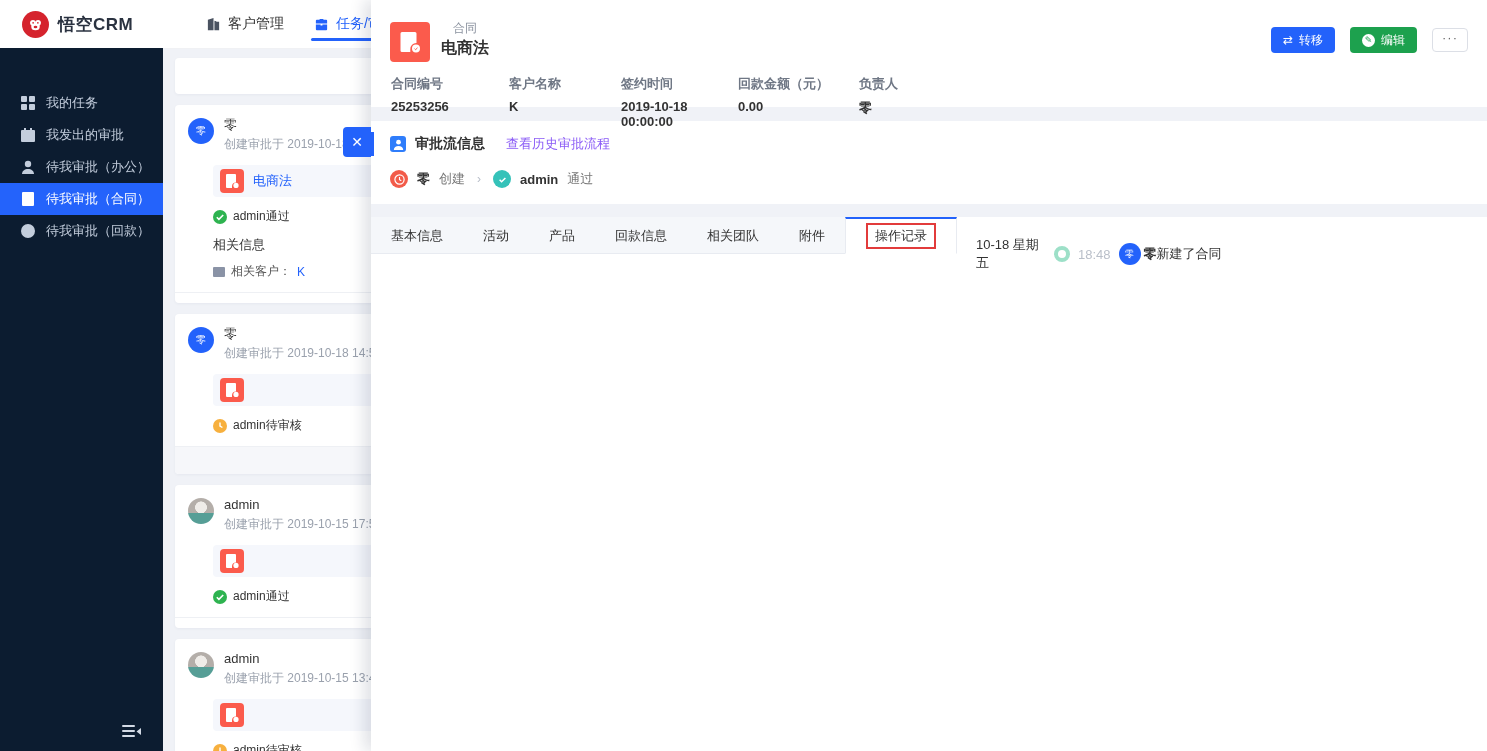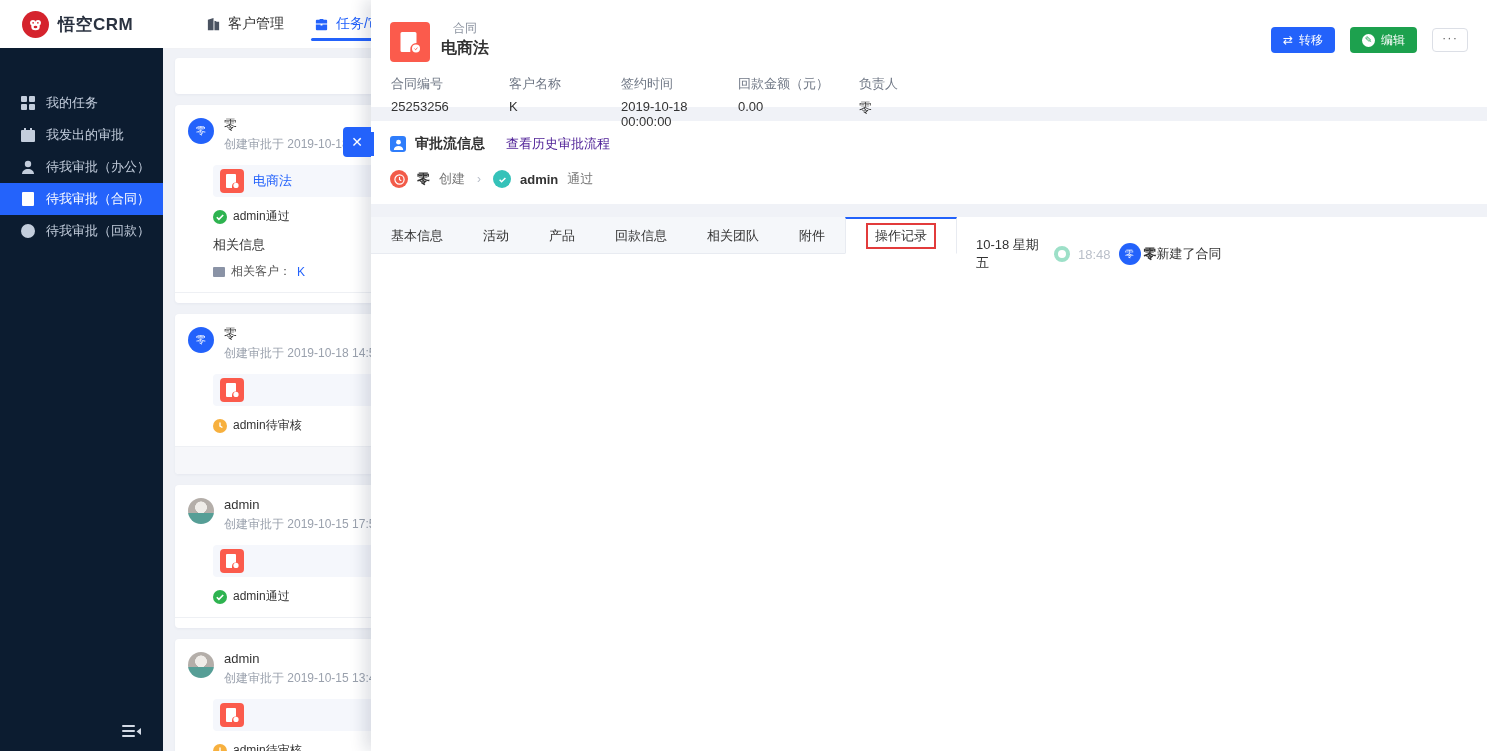--- a/index.html
+++ b/index.html
@@ -65,21 +65,21 @@
              color:#fff;border:none;border-radius:4px 0 0 4px;font-size:14px;cursor:pointer;
              display:flex;align-items:center;justify-content:center;padding:0;}
   .dp-header{background:#fff;height:107px;box-sizing:border-box;position:relative;
              padding:22px 20px 0 19px;flex:none;}
   .dp-title-row{display:flex;gap:11px;}
   .big-doc{width:40px;height:40px;background:#fb5b4c;border-radius:4px;color:#fff;flex:none;
            display:flex;align-items:center;justify-content:center;}
   .big-doc svg{width:22px;height:22px;}
   .type-label{font-size:12px;color:#8a919e;line-height:13px;text-align:center;}
   .dp-title{font-size:16px;font-weight:bold;color:#333;margin-top:3px;}
-  .fields{display:flex;margin-top:13px;margin-left:1px;}
+  .fields{display:flex;margin-top:13px;margin-left:1px;font-weight:bold;}
   .field{box-sizing:border-box;}
   .field:nth-child(1){width:118px;}
   .field:nth-child(2){width:112px;}
   .field:nth-child(3){width:117px;}
   .field:nth-child(4){width:121px;}
   .field:nth-child(5){width:126px;}
   .f-label{font-size:13px;color:#6f7785;}
   .f-value{font-size:13px;color:#333;margin-top:6px;}
   .btns{position:absolute;right:19px;top:27px;display:flex;gap:15px;align-items:center;}
   .btn{border:none;border-radius:4px;height:26px;padding:0 12px;font-size:12px;color:#fff;
@@ -92,21 +92,21 @@
   .edit-ic{width:13px;height:13px;border-radius:50%;background:#fff;color:#1da14e;font-size:9px;
            display:flex;align-items:center;justify-content:center;}
   
   .dp-flow{background:#fff;margin-top:14px;padding:12px 0 16px;flex:none;}
   .flow-head{position:relative;padding:2px 20px 0 19px;display:flex;align-items:center;gap:9px;}
   .flow-head::before{content:'';position:absolute;left:0;top:-1px;width:3px;height:24px;background:#2362fb;}
   .flow-head-ic{width:16px;height:16px;background:#2f7dfb;border-radius:3px;color:#fff;flex:none;
                 display:flex;align-items:center;justify-content:center;}
   .flow-head-ic svg{width:11px;height:11px;}
   .flow-title{font-size:14px;font-weight:bold;color:#333;}
-  .flow-link{font-size:13px;color:#4c1d95;margin-left:12px;cursor:pointer;text-decoration:none;}
+  .flow-link{font-size:13px;color:#8b5cf6;margin-left:12px;cursor:pointer;text-decoration:none;}
   .flow-steps{display:flex;align-items:center;gap:9px;padding:17px 20px 0 19px;font-size:13px;}
   .flow-ic{width:18px;height:18px;border-radius:50%;color:#fff;flex:none;
            display:flex;align-items:center;justify-content:center;}
   .flow-ic svg{width:11px;height:11px;}
   .flow-ic.red{background:#f25b49;}
   .flow-ic.teal{background:#35c2b9;}
   .step-name{color:#333;font-weight:bold;}
   .step-action{color:#777;}
   .step-sep{color:#b7bdc8;font-size:12px;margin:0 3px;}
   

